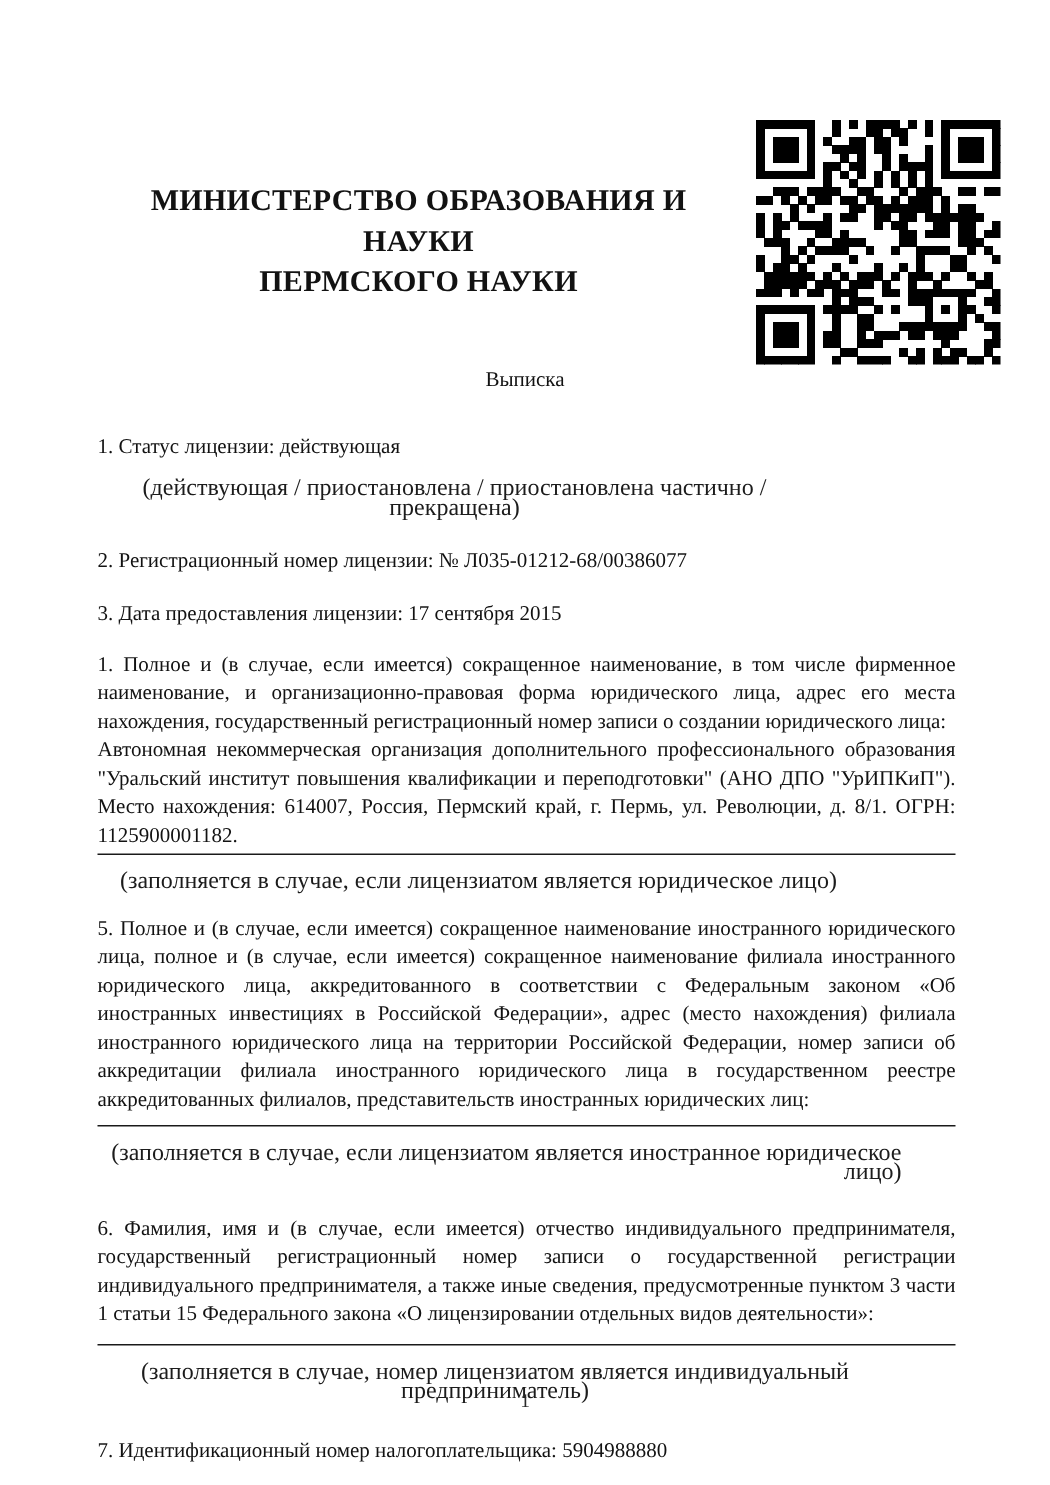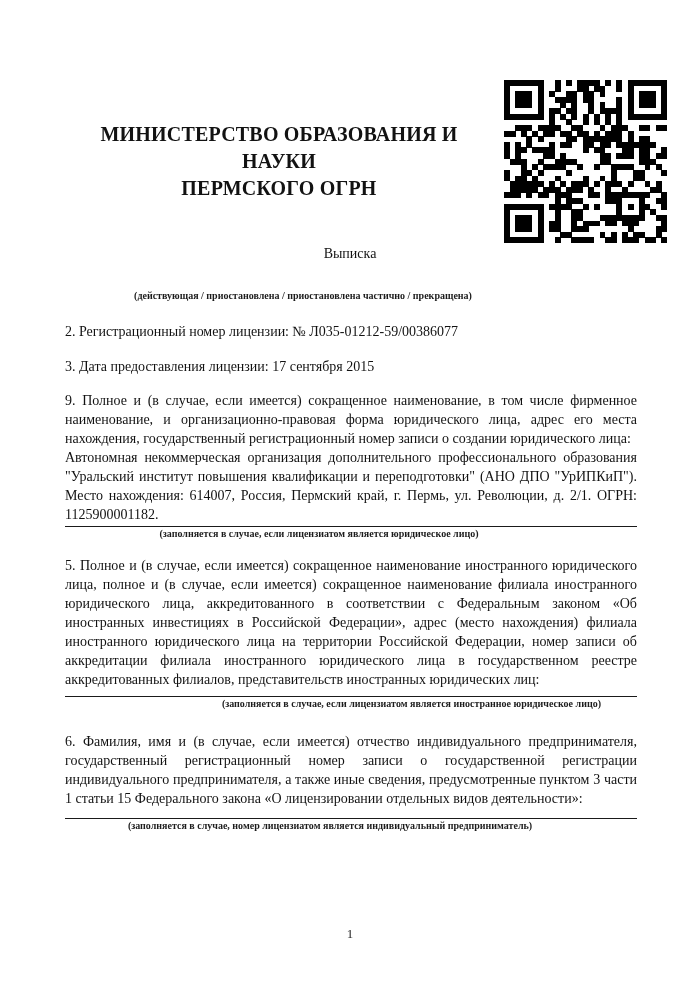--- a/index.html
+++ b/index.html
@@ -64,26 +64,25 @@
     border-bottom: 1.6px solid #1a1a1a;
     padding-bottom: 2px;
   }
   .fill-line {
     border-bottom: 1.6px solid #1a1a1a;
     height: 1px;
   }
   .fill-line.gap-sm { margin-top: 7px; }
   .fill-line.gap-md { margin-top: 10px; }
   .cap {
-    font-size: 10px;
+    font-size: 16px;
     line-height: 13px;
     text-align: center;
-    margin-top: 0;
+    margin-top: 11px;
     color: #1c1c1c;
-    font-weight: bold;
   }
   .cap-status { padding-right: 96px; }
   .cap-entity { padding-right: 64px; }
   .cap-foreign { padding-right: 36px; text-align: right; }
   .cap-entrepreneur { padding-right: 42px; }
   .page-number {
     position: absolute;
     left: 0; right: 0;
     top: 926px;
     text-align: center;
@@ -93,21 +92,21 @@
 </style>
 </head>
 <body>
 
 <div class="page">
 
   <div class="header">
     <div class="ministry">
       <div class="ministry-name">
         <div>МИНИСТЕРСТВО ОБРАЗОВАНИЯ И НАУКИ</div>
-        <div>ПЕРМСКОГО ОГРН</div>
+        <div>ПЕРМСКОГО НАУКИ</div>
       </div>
     </div>
     <div class="qr" id="qr"><svg width="163" height="163" viewBox="0 0 163 163" xmlns="http://www.w3.org/2000/svg" fill="#000000" shape-rendering="crispEdges">
           <rect x="0.00" y="0.00" width="5.92" height="5.92"></rect>
           <rect x="5.62" y="0.00" width="5.92" height="5.92"></rect>
           <rect x="11.24" y="0.00" width="5.92" height="5.92"></rect>
           <rect x="16.86" y="0.00" width="5.92" height="5.92"></rect>
           <rect x="22.48" y="0.00" width="5.92" height="5.92"></rect>
           <rect x="28.10" y="0.00" width="5.92" height="5.92"></rect>
           <rect x="33.72" y="0.00" width="5.92" height="5.92"></rect>
@@ -533,43 +532,45 @@
         </svg></div>
   </div>
 
   <div class="doc-title">
     <div>Выписка</div>
   </div>
 
   <div class="content">
 
     <div class="item item-1">
+      <div>1. Статус лицензии: действующая</div>
       <div class="cap cap-status">(действующая / приостановлена / приостановлена частично / прекращена)</div>
     </div>
 
-    <div class="item item-2">2. Регистрационный номер лицензии: № Л035-01212-59/00386077</div>
+    <div class="item item-2">2. Регистрационный номер лицензии: № Л035-01212-68/00386077</div>
 
     <div class="item item-3">3. Дата предоставления лицензии: 17 сентября 2015</div>
 
     <div class="item item-4">
-      <div class="just">9. Полное и (в случае, если имеется) сокращенное наименование, в том числе фирменное наименование, и организационно-правовая форма юридического лица, адрес его места нахождения, государственный регистрационный номер записи о создании юридического лица:</div>
-      <div class="just value-underlined">Автономная некоммерческая организация дополнительного профессионального образования "Уральский институт повышения квалификации и переподготовки" (АНО ДПО "УрИПКиП"). Место нахождения: 614007, Россия, Пермский край, г. Пермь, ул. Революции, д. 2/1. ОГРН: 1125900001182.</div>
+      <div class="just">1. Полное и (в случае, если имеется) сокращенное наименование, в том числе фирменное наименование, и организационно-правовая форма юридического лица, адрес его места нахождения, государственный регистрационный номер записи о создании юридического лица:</div>
+      <div class="just value-underlined">Автономная некоммерческая организация дополнительного профессионального образования "Уральский институт повышения квалификации и переподготовки" (АНО ДПО "УрИПКиП"). Место нахождения: 614007, Россия, Пермский край, г. Пермь, ул. Революции, д. 8/1. ОГРН: 1125900001182.</div>
       <div class="cap cap-entity">(заполняется в случае, если лицензиатом является юридическое лицо)</div>
     </div>
 
     <div class="item item-5">
       <div class="just">5. Полное и (в случае, если имеется) сокращенное наименование иностранного юридического лица, полное и (в случае, если имеется) сокращенное наименование филиала иностранного юридического лица, аккредитованного в соответствии с Федеральным законом «Об иностранных инвестициях в Российской Федерации», адрес (место нахождения) филиала иностранного юридического лица на территории Российской Федерации, номер записи об аккредитации филиала иностранного юридического лица в государственном реестре аккредитованных филиалов, представительств иностранных юридических лиц:</div>
       <div class="fill-line gap-sm"></div>
       <div class="cap cap-foreign">(заполняется в случае, если лицензиатом является иностранное юридическое лицо)</div>
     </div>
 
     <div class="item item-6">
       <div class="just">6. Фамилия, имя и (в случае, если имеется) отчество индивидуального предпринимателя, государственный регистрационный номер записи о государственной регистрации индивидуального предпринимателя, а также иные сведения, предусмотренные пунктом 3 части 1 статьи 15 Федерального закона «О лицензировании отдельных видов деятельности»:</div>
       <div class="fill-line gap-md"></div>
       <div class="cap cap-entrepreneur">(заполняется в случае, номер лицензиатом является индивидуальный предприниматель)</div>
     </div>
 
+    <div class="item item-7">7. Идентификационный номер налогоплательщика: 5904988880</div>
 
   </div>
 
   <div class="page-number">1</div>
 
 </div>
 
 </body></html>

